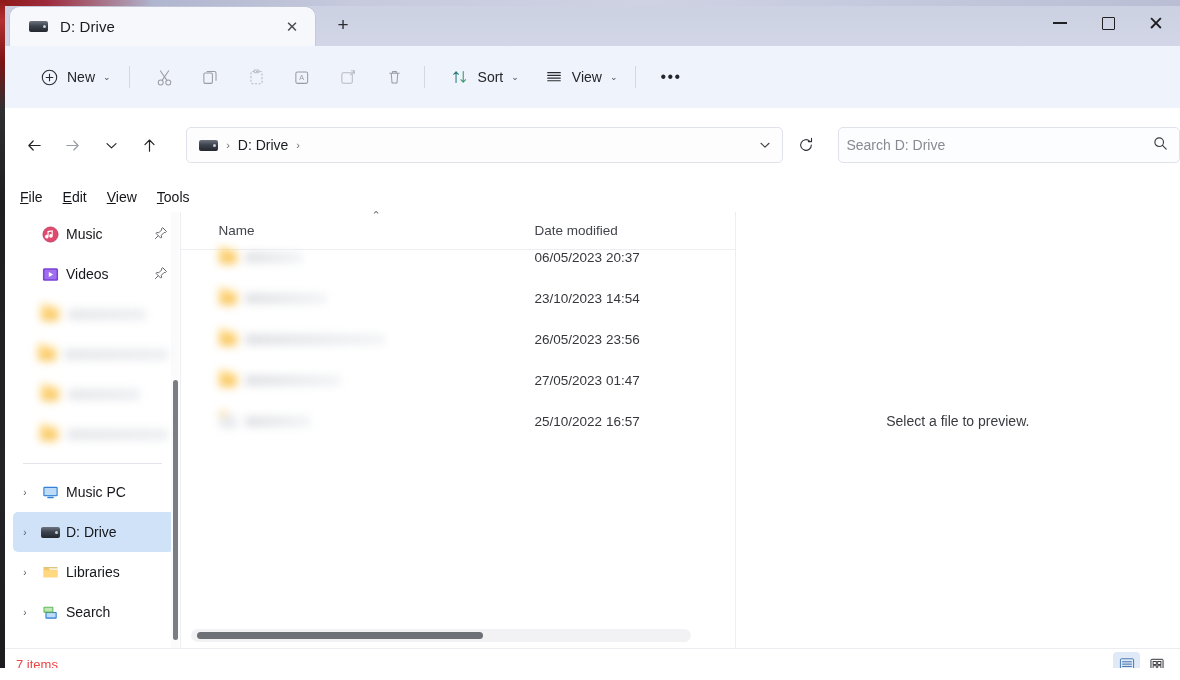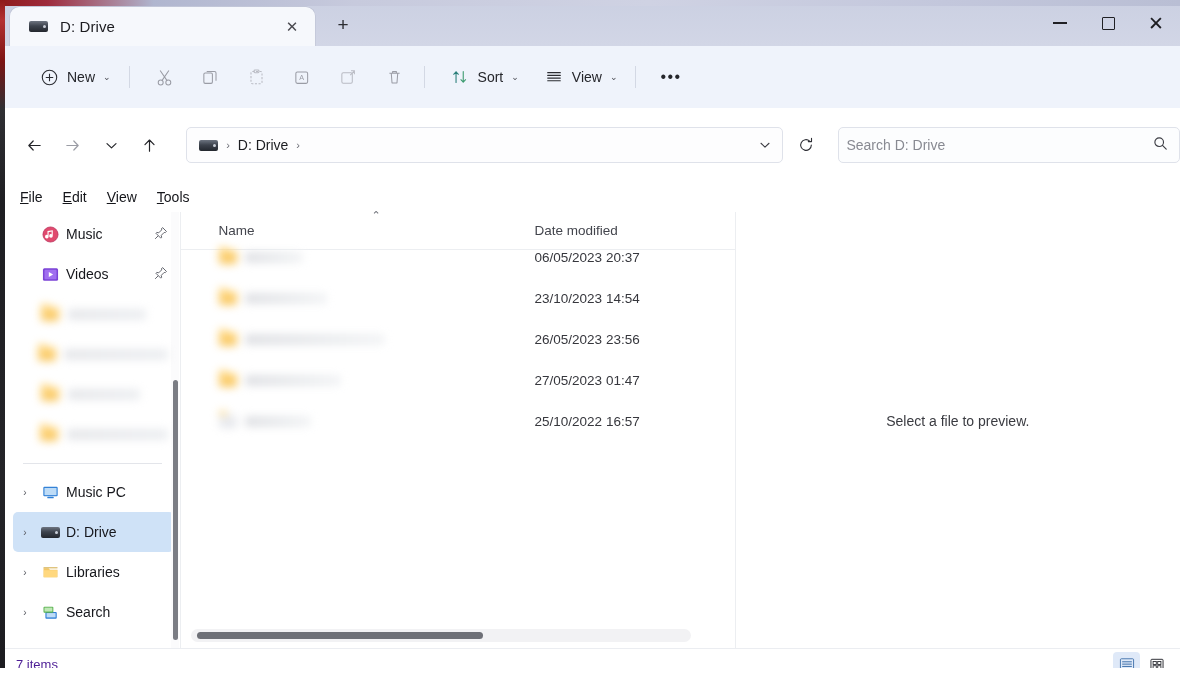--- a/index.html
+++ b/index.html
@@ -241,21 +241,21 @@
     background: #ffffff;
   }
   .preview-text { font-size: 14px; color: #3a3b41; margin-top: -18px; }
 
   
   .statusbar {
     position: absolute; left: 5px; top: 648px; width: 1175px; height: 32px;
     background: #ffffff; border-top: 1px solid #ebedf1;
     display: flex; align-items: center;
   }
-  .status-text { margin-left: 11px; font-size: 13px; color: #4c1d95; }
+  .status-text { margin-left: 11px; font-size: 13px; color: #ef4444; }
   .view-toggle { margin-left: auto; display: flex; align-items: center; margin-right: 10px; }
   .vt-btn {
     width: 27px; height: 25px; display: flex; align-items: center; justify-content: center;
     cursor: pointer; border-radius: 4px; margin-left: 3px;
   }
   .vt-btn.active { background: #dfe9f8; }
 </style>
 </head>
 <body>
 

